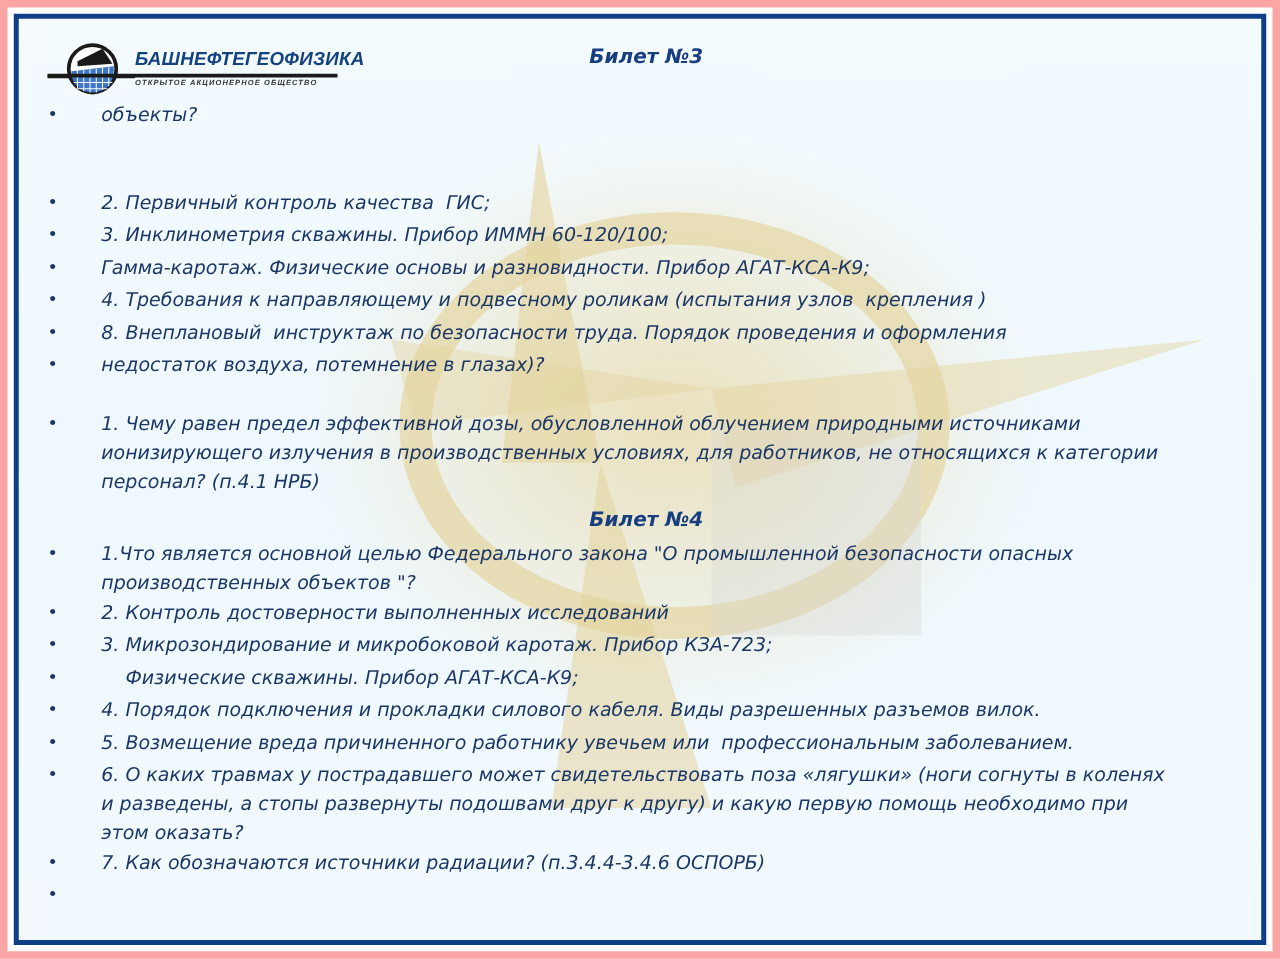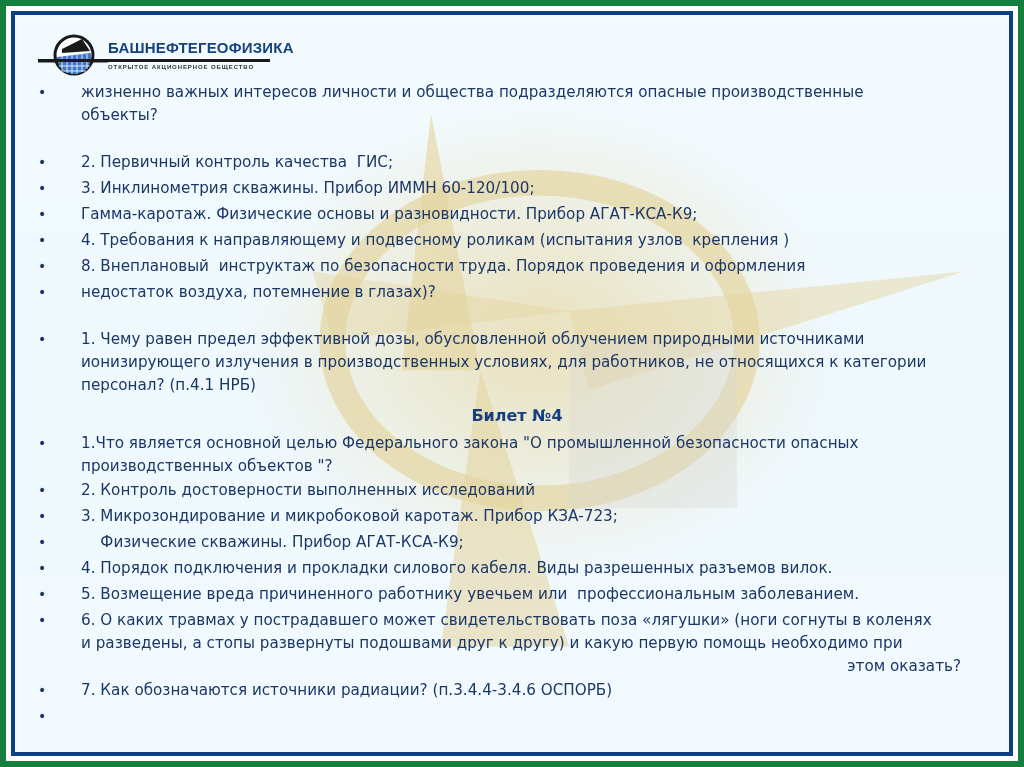--- a/index.html
+++ b/index.html
@@ -5,22 +5,23 @@
     html, body { margin: 0; padding: 0; }
     body {
       width: 1024px; height: 767px; overflow: hidden;
       background: #ffffff;
       font-family: "DejaVu Sans", "Liberation Sans", sans-serif;
     }
     .slide {
       position: absolute; left: 0; top: 0;
       width: 1024px; height: 767px;
       box-sizing: border-box;
-      border: 6px solid #15803d;
+      border: 6px solid #fca5a5;
       background: #ffffff;
+      font-style: italic;
     }
     .inner-frame {
       position: absolute; left: 5px; top: 5px; right: 5px; bottom: 5px;
       border: 4px solid #0e3f86;
       background: linear-gradient(180deg, #f3fbff 0%, #eef8fd 50%, #f2faff 100%);
       overflow: hidden;
     }
     .watermark {
       position: absolute; left: 0; top: 0; width: 100%; height: 100%;
       pointer-events: none;
@@ -105,24 +106,24 @@
         </g>
         <path d="M24,20 L44,10 L52,22 L24,24 Z" fill="#1a1a1a"></path>
         <path d="M52,32 L70,32" stroke="#1a1a1a" stroke-width="3"></path>
       </svg>
       <div class="logo-name">БАШНЕФТЕГЕОФИЗИКА</div>
       <div class="logo-line"></div>
       <div class="logo-sub">ОТКРЫТОЕ АКЦИОНЕРНОЕ ОБЩЕСТВО</div>
     </div>
 
     <div class="content" id="content">
+        <div class="ticket-title" style="top: 20px;">Билет №3</div>
         <div class="item" style="top: 67px;">
           <span class="bullet">•</span>
           <div class="item-text">
-            <span class="ln" style="white-space: pre; min-height: 20px; margin-bottom: 3px;">жизненно важных интересов личности и общества подразделяются опасные производственные</span>
             <span class="ln" style="white-space: pre; min-height: 20px; margin-bottom: 0px;">объекты?</span>
           </div>
         </div>
         <div class="item" style="top: 137px;">
           <span class="bullet">•</span>
           <div class="item-text">
             <span class="ln" style="white-space: pre; min-height: 20px; margin-bottom: 0px;">2. Первичный контроль качества  ГИС;</span>
           </div>
         </div>
         <div class="item" style="top: 163px;">
@@ -199,21 +200,21 @@
           <span class="bullet">•</span>
           <div class="item-text">
             <span class="ln" style="white-space: pre; min-height: 20px; margin-bottom: 0px;">5. Возмещение вреда причиненного работнику увечьем или  профессиональным заболеванием.</span>
           </div>
         </div>
         <div class="item" style="top: 595px;">
           <span class="bullet">•</span>
           <div class="item-text">
             <span class="ln" style="white-space: pre; min-height: 20px; margin-bottom: 3px;">6. О каких травмах у пострадавшего может свидетельствовать поза «лягушки» (ноги согнуты в коленях</span>
             <span class="ln" style="white-space: pre; min-height: 20px; margin-bottom: 3px;">и разведены, а стопы развернуты подошвами друг к другу) и какую первую помощь необходимо при</span>
-            <span class="ln" style="white-space: pre; min-height: 20px; margin-bottom: 0px; text-align: right;">этом оказать?</span>
+            <span class="ln" style="white-space: pre; min-height: 20px; margin-bottom: 0px;">этом оказать?</span>
           </div>
         </div>
         <div class="item" style="top: 665px;">
           <span class="bullet">•</span>
           <div class="item-text">
             <span class="ln" style="white-space: pre; min-height: 20px; margin-bottom: 0px;">7. Как обозначаются источники радиации? (п.3.4.4-3.4.6 ОСПОРБ)</span>
           </div>
         </div>
         <div class="item" style="top: 691px;">
           <span class="bullet">•</span>

